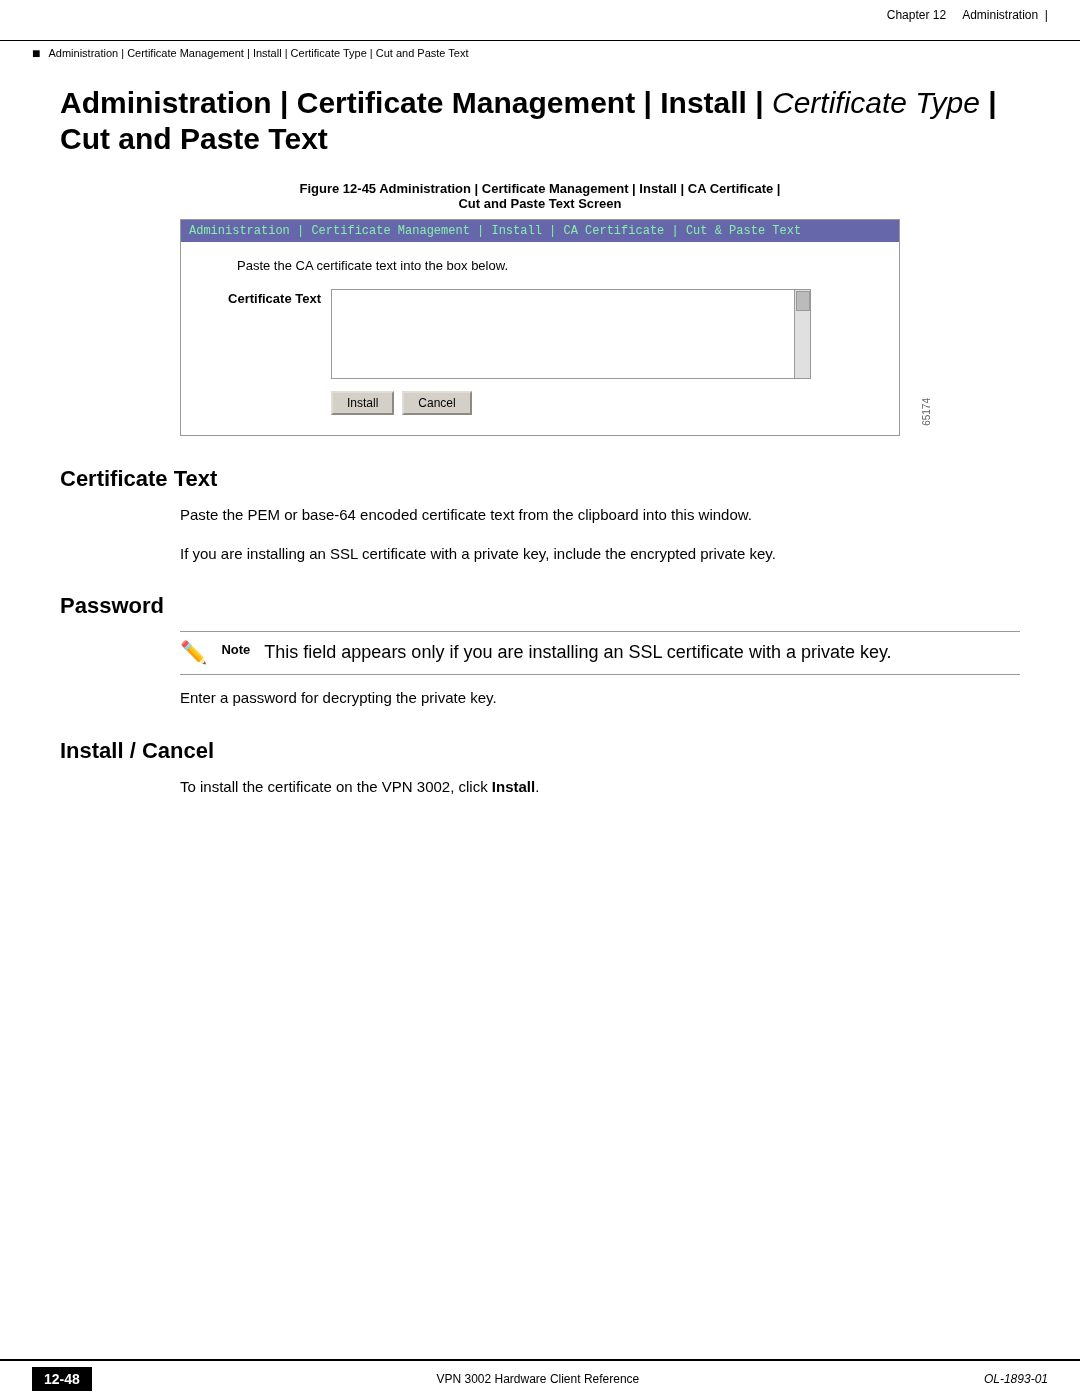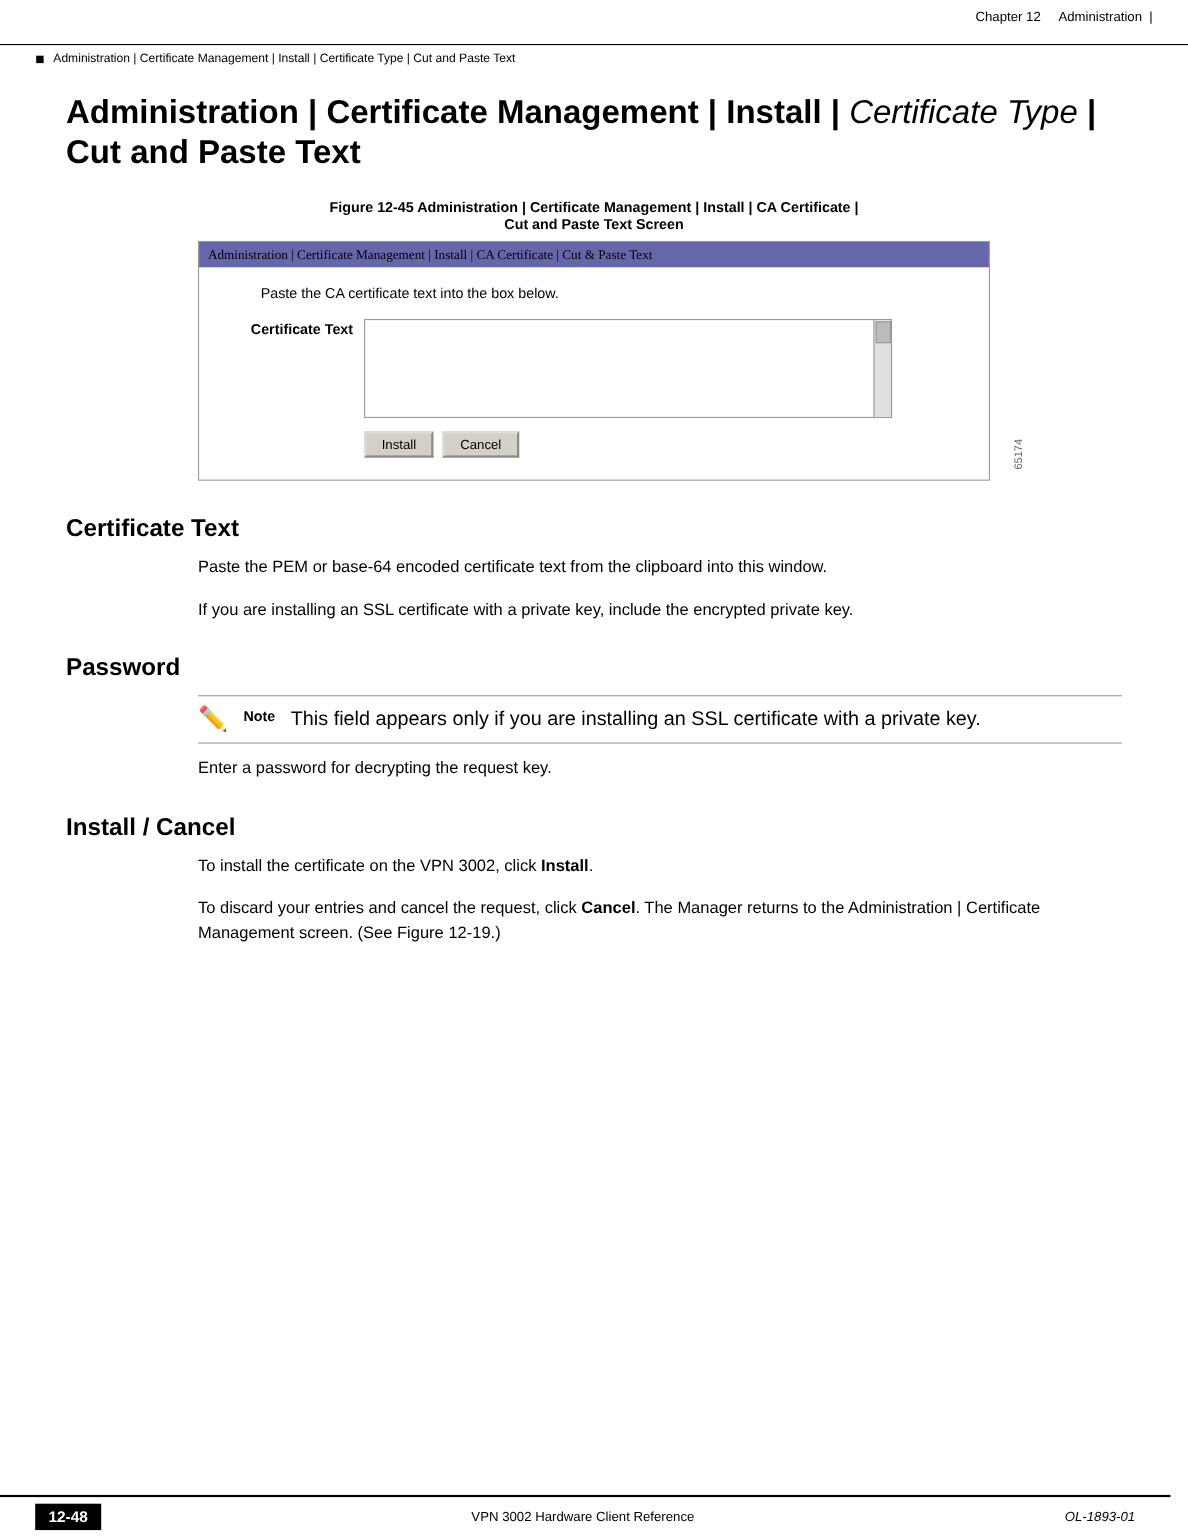--- a/index.html
+++ b/index.html
@@ -84,23 +84,23 @@
     
     .screenshot-container {
       margin: 0 auto 30px auto;
       max-width: 720px;
       border: 1px solid #999;
       background: #fff;
       position: relative;
     }
     .screenshot-titlebar {
       background: #6666aa;
-      color: #000000;
-      font-size: 12px;
-      font-family: Liberation Serif, serif;
+      color: #86efac;
+      font-size: 12px;
+      font-family: Liberation Mono, monospace;
       padding: 4px 8px;
     }
     .screenshot-body {
       padding: 16px 20px 20px 20px;
       font-family: Arial, sans-serif;
       font-size: 13px;
     }
     .screenshot-body .paste-text {
       margin-bottom: 16px;
       margin-left: 36px;
@@ -202,21 +202,21 @@
       font-size: 18px;
       font-family: Arial, sans-serif;
       line-height: 1.4;
     }
 
     
     .page-footer {
       position: absolute;
       bottom: 0;
       left: 0;
-      right: 16px;
+      right: 0;
       border-top: 2px solid #000;
       display: flex;
       justify-content: space-between;
       align-items: center;
       padding: 6px 32px;
       font-family: Arial, sans-serif;
       font-size: 12px;
     }
     .page-num-box {
       background: #000;
@@ -288,31 +288,28 @@
   <p class="body-text">If you are installing an SSL certificate with a private key, include the encrypted private key.</p>
 
   <h2 class="section-heading">Password</h2>
 
   <div class="note-box">
     <div class="note-icon">✏️</div>
     <div class="note-label">Note</div>
     <div class="note-text">This field appears only if you are installing an SSL certificate with a private key.</div>
   </div>
 
-  <p class="body-text">Enter a password for decrypting the request key.</p>
+  <p class="body-text">Enter a password for decrypting the private key.</p>
 
   <h2 class="section-heading">Install / Cancel</h2>
 
   <p class="body-text">
     <span>To install the certificate on the VPN 3002, click </span><strong>Install</strong><span>.</span>
   </p>
 
-  <p class="body-text">
-    <span>To discard your entries and cancel the request, click </span><strong>Cancel</strong><span>. The Manager returns to the Administration | Certificate Management screen. (See Figure 12-19.)</span>
-  </p>
 
 </div>
 
 <div class="page-footer">
   <div class="page-num-box">12-48</div>
   <div class="footer-center">VPN 3002 Hardware Client Reference</div>
   <div class="footer-right">OL-1893-01</div>
 </div>
 
 </body></html>

